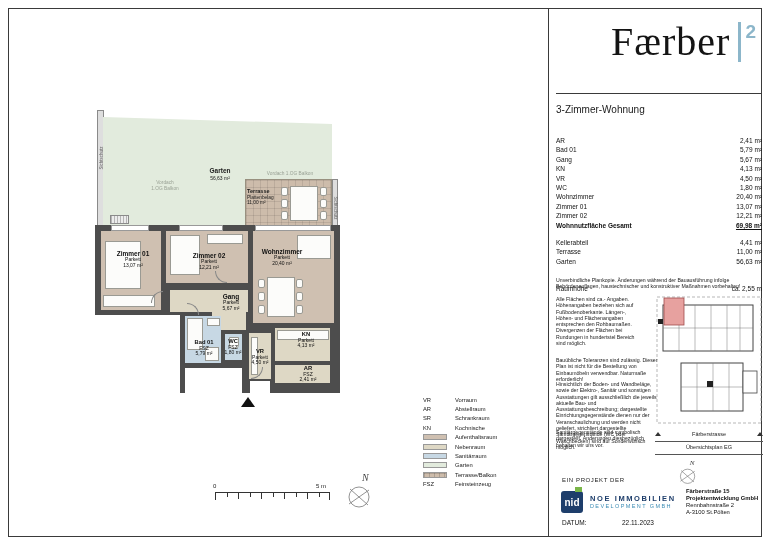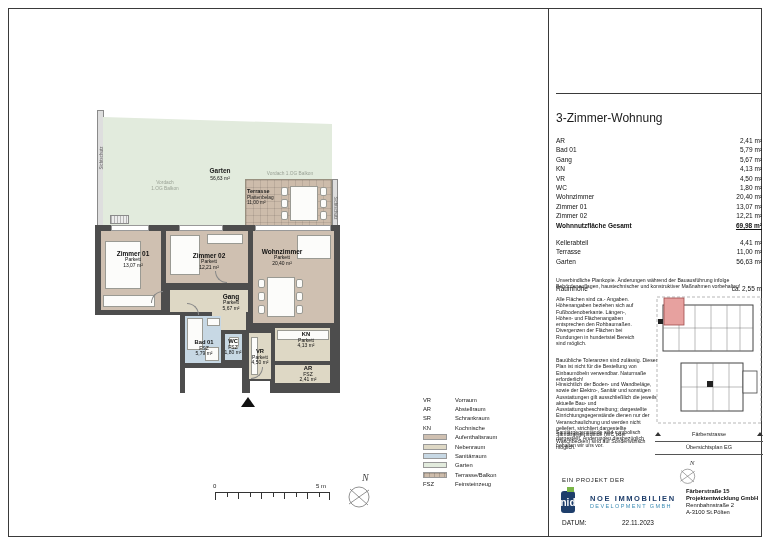--- a/index.html
+++ b/index.html
@@ -52,37 +52,37 @@
   
   .logo-row { position:absolute; left:556px; top:20px; width:200px; display:flex; justify-content:flex-end; align-items:flex-start; }
   .logo-word { font-family:"Liberation Serif", serif; font-size:40px; line-height:44px; letter-spacing:1px; color:#141414; }
   .logo-bar { width:3px; height:40px; margin:2px 4px 0 8px; }
   .logo-sup { font-size:19px; font-weight:bold; line-height:19px; margin-top:2px; }
   .address { position:absolute; left:556px; top:79px; width:200px; text-align:right; font-size:8px; color:#222; }
   .hr1 { position:absolute; left:556px; top:93px; width:206px; border-top:1px solid #3a3a3a; }
   .title-row { position:absolute; left:556px; top:98px; width:206px; display:flex; justify-content:space-between; align-items:center; }
   .unit-title { font-size:10px; font-weight:bold; }
   .floor-tag { font-size:7.5px; letter-spacing:.8px; }
-  .subtitle { position:absolute; left:556px; top:111px; font-size:12px; }
+  .subtitle { position:absolute; left:556px; top:104px; font-size:10px; }
 
   .atable { position:absolute; left:556px; top:137px; width:206px; }
   .arow { display:flex; justify-content:space-between; font-size:6.5px; height:9.4px; color:#111; }
   .arow.total { font-weight:bold; }
   .arow.total .aval { text-decoration:underline; }
   .aspacer8 { height:8px; } .aspacer18 { height:18px; }
 
   .disc { position:absolute; font-size:5.2px; line-height:6.3px; color:#222; }
   .miniplan { position:absolute; left:655px; top:289px; width:108px; height:142px; }
   .street-row { position:absolute; left:655px; top:431px; width:108px; display:flex; justify-content:space-between; align-items:center; font-size:5.5px; color:#222; }
   .tri { width:0; height:0; border-left:3px solid transparent; border-right:3px solid transparent; border-bottom:4px solid #333; }
   .ovline { position:absolute; left:655px; width:108px; border-top:1px solid #555; }
   .ovcaption { position:absolute; left:655px; top:444px; width:108px; text-align:center; font-size:5.5px; color:#222; }
 
   .project-label { position:absolute; left:562px; top:477px; font-size:6px; letter-spacing:.6px; color:#222; }
-  .nid-box { position:absolute; left:561px; top:491px; width:14px; height:22px; border-radius:3px; display:flex; align-items:center; justify-content:center; }
+  .nid-box { position:absolute; left:561px; top:491px; width:22px; height:22px; border-radius:3px; display:flex; align-items:center; justify-content:center; }
   .nid-txt { color:#fff; font-weight:bold; font-size:10px; }
   .nid-flag { position:absolute; right:1px; top:-4px; width:7px; height:5px; background:#7ab648; }
   .noe1 { position:absolute; left:590px; top:494px; font-size:7.5px; letter-spacing:1.6px; font-weight:bold; }
   .noe2 { position:absolute; left:590px; top:503px; font-size:5.5px; letter-spacing:1.4px; }
   .datum-row { position:absolute; left:562px; top:519px; width:92px; display:flex; justify-content:space-between; font-size:6.5px; color:#111; }
   .devblock { position:absolute; left:686px; top:488px; width:78px; font-size:5.8px; line-height:7px; color:#111; }
   .devblock .b { font-weight:bold; }
 
   .compass-small { position:absolute; }
 </style>
@@ -280,20 +280,25 @@
     <span class="tick" style="left:114px;height:7px;"></span>
   </div>
 
   <svg class="compass-small" style="left:346px;top:470px;" width="30" height="42" viewBox="0 0 30 42">
     <text x="16" y="11" font-size="10" font-style="italic" font-family="Liberation Serif, serif" fill="#444">N</text>
     <circle cx="13" cy="27" r="10" fill="none" stroke="#777" stroke-width="0.8"></circle>
     <line x1="4" y1="19" x2="22" y2="35" stroke="#777" stroke-width="0.8"></line>
     <line x1="3" y1="34" x2="23" y2="20" stroke="#777" stroke-width="0.8"></line>
   </svg>
 
+  <div class="logo-row">
+    <span class="logo-word">Færber</span>
+    <span class="logo-bar" style="background-color: rgb(140, 182, 202);"></span>
+    <span class="logo-sup" style="color: rgb(140, 182, 202);">2</span>
+  </div>
   <div class="hr1"></div>
   <div class="subtitle">3-Zimmer-Wohnung</div>
 
   <div class="atable">
     <div class="arow">
         <span>AR</span>
         <span class="aval">2,41 m²</span>
       </div>
     <div class="arow">
         <span>Bad 01</span>

